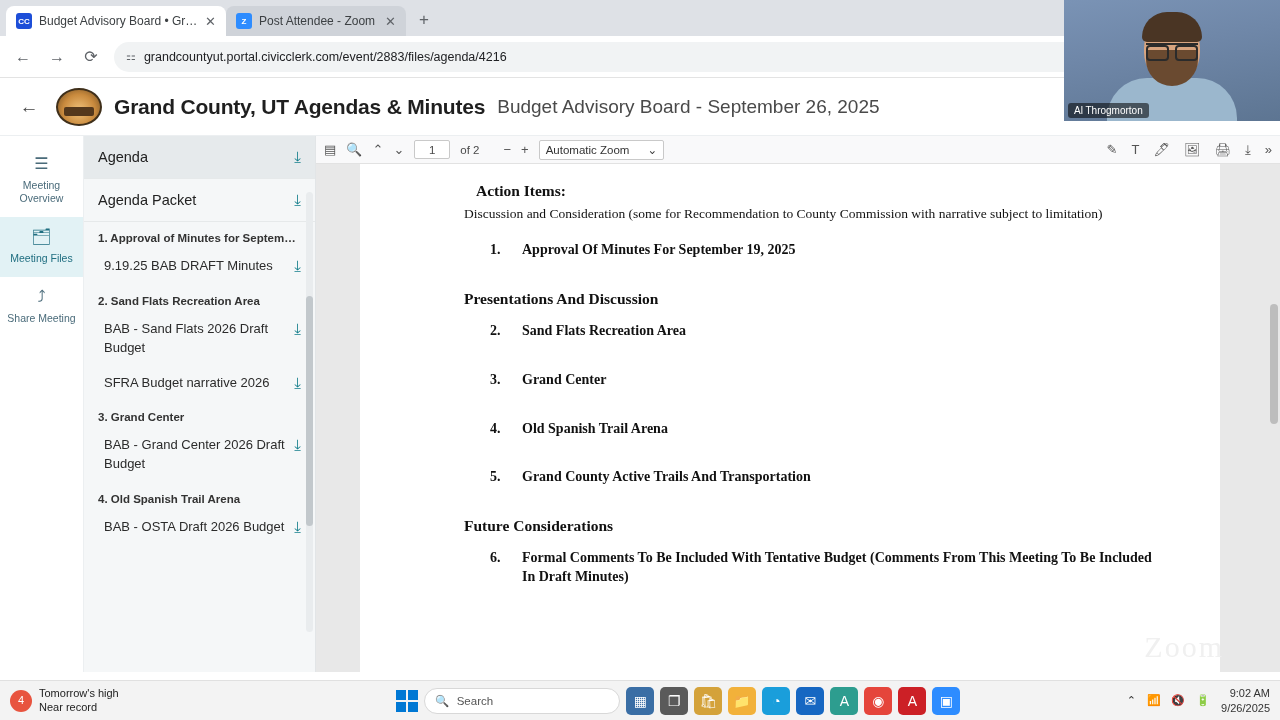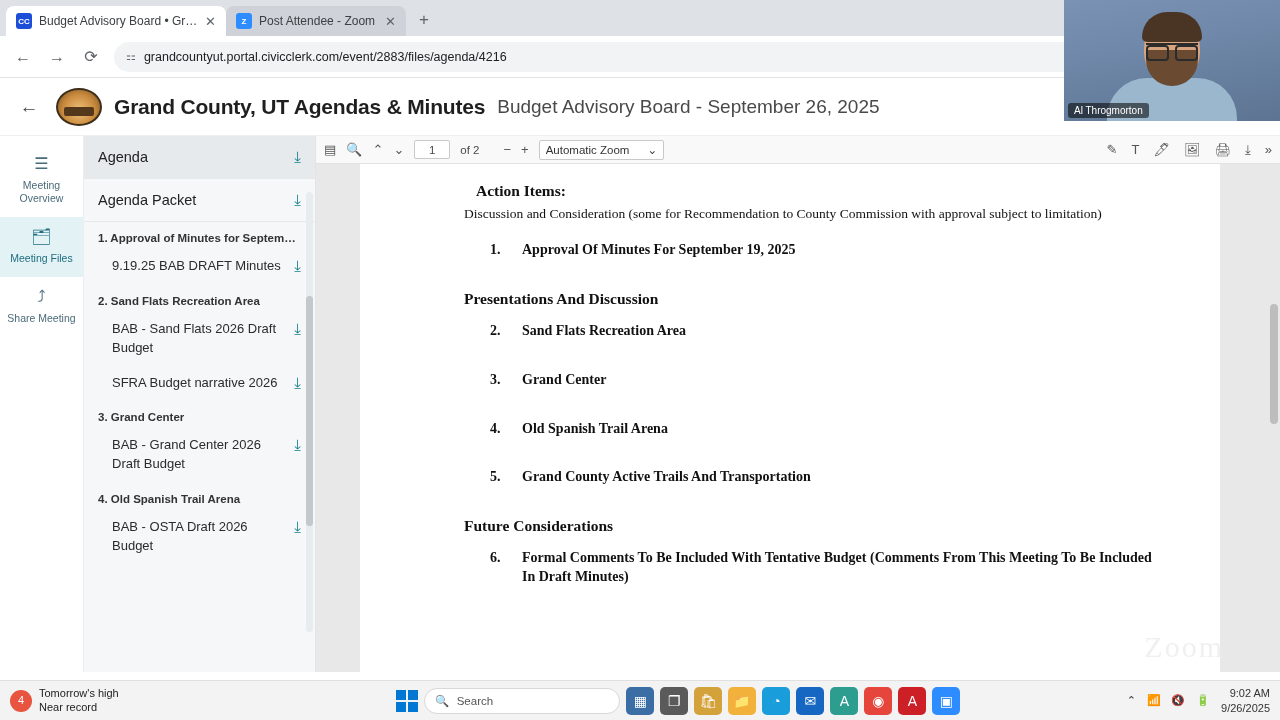--- a/index.html
+++ b/index.html
@@ -208,21 +208,21 @@
   }
   .fl-top-item.sel { background: #e6eaec; }
   .fl-scroll { height: 455px; overflow: hidden; position: relative; }
   .fl-section {
     padding: 10px 14px 6px 14px;
     font-size: 11.5px; font-weight: bold; color: #333;
     white-space: nowrap; overflow: hidden; text-overflow: ellipsis;
   }
   .fl-file {
     display: flex; align-items: flex-start; justify-content: space-between;
-    padding: 7px 14px 9px 28px;
+    padding: 7px 14px 9px 20px;
     font-size: 13px; color: #2b2b2b; line-height: 1.45;
     gap: 8px;
   }
   .dl-icon { color: #157f8c; font-size: 15px; flex: none; line-height: 1.2; }
   .fl-track {
     position: absolute; right: 2px; top: 56px;
     width: 7px; height: 440px; background: #e9ecee; border-radius: 4px;
   }
   .fl-thumb {
     position: absolute; right: 2px; top: 160px;
@@ -460,21 +460,21 @@
           <span class="tb-icon">🖨</span>
           <span class="tb-icon">⤓</span>
           <span class="tb-icon">»</span>
         </span>
       </div>
 
       <div class="pdf-body">
         <div class="pdf-gutter"></div>
         <div class="pdf-page">
           <div class="doc-h">Action Items:</div>
-          <div class="doc-p">Discussion and Consideration (some for Recommendation to County Commission with approval subject to limitation)</div>
+          <div class="doc-p">Discussion and Consideration (some for Recommendation to County Commission with narrative subject to limitation)</div>
 
           <div class="doc-item">
             <span class="doc-num">1.</span>
             <span>Approval Of Minutes For September 19, 2025</span>
           </div>
 
           <div class="doc-h2">Presentations And Discussion</div>
 
           <div class="doc-item">
             <span class="doc-num">2.</span>

